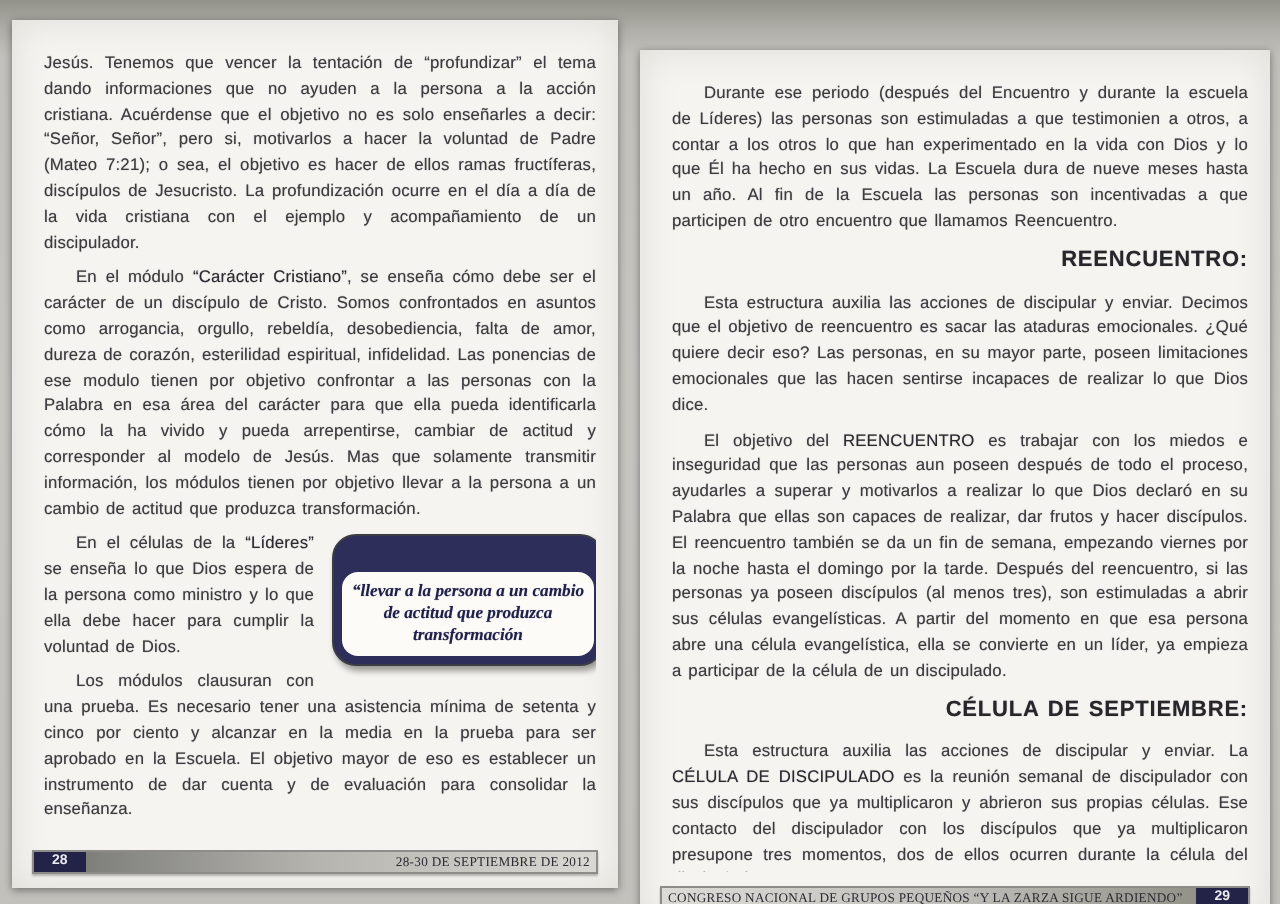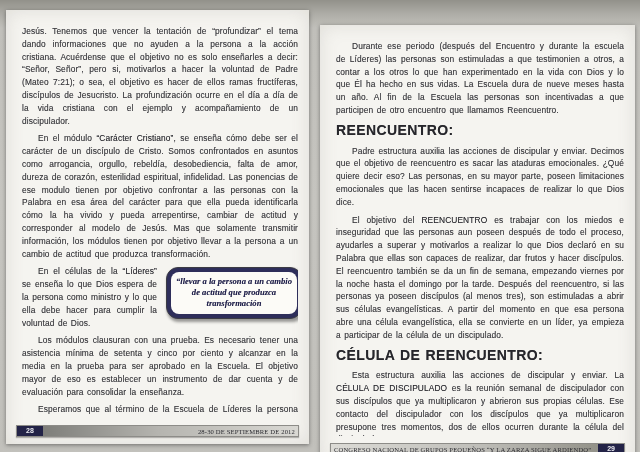--- a/index.html
+++ b/index.html
@@ -22,33 +22,33 @@
   .page-content{
     position:absolute;top:15px;left:16px;right:11px;bottom:26px;overflow:hidden;
     color:#3c3c40;font-size:8.4px;line-height:12.8px;text-align:justify;
     letter-spacing:.1px;word-spacing:1px;
     text-shadow:0 0 .5px rgba(70,70,74,.55);
   }
   p.para{margin:0 0 5px 0;}
   p.indent{text-indent:16px;}
   .bold{font-weight:normal;color:#2a2a30;}
   .heading{
-    text-align:left;font-weight:bold;font-size:14px;letter-spacing:.4px;
+    text-align:right;font-weight:bold;font-size:11px;letter-spacing:.4px;
     color:#26262b;margin:7px 0 8px 0;text-indent:0;
   }
   .callout{
     float:right;width:126px;margin:2px -4px 4px 9px;
     background:#2e2e5a;border:1px solid #3c3c44;border-radius:12px;padding:4px;
     box-shadow:1.5px 2.5px 3px rgba(0,0,0,.38);
   }
   .callout-inner{
     display:block;background:#fcfbf7;border-radius:8px;padding:4px 4px 5px;
     font-family:"Liberation Serif",serif;font-weight:bold;font-style:italic;
     font-size:8.6px;line-height:10.8px;color:#1f1f4e;text-align:center;
-    text-indent:0;letter-spacing:0;word-spacing:0;
+    text-indent:0;letter-spacing:0;word-spacing:0;margin-top:14px;
   }
   .footer{
     position:absolute;left:10px;right:10px;bottom:7px;height:10px;
     display:flex;align-items:stretch;border:1px solid #8d8c88;
     box-shadow:0 1px 1px rgba(0,0,0,.25);background:#cfceC9;
   }
   .pagenum{
     background:#232347;color:#e9e9f0;font-size:7px;line-height:10px;
     padding:0 9px;font-weight:bold;text-align:center;
   }
@@ -80,23 +80,23 @@
       <span class="footer-bar bar-left">
           <span class="footer-text">28-30 DE SEPTIEMBRE DE 2012</span>
         </span>
     </div>
   </div>
 
   <div class="page page-right">
     <div class="page-content">
         <p class="para indent"><span>Durante ese periodo (después del Encuentro y durante la escuela de Líderes) las personas son estimuladas a que testimonien a otros, a contar a los otros lo que han experimentado en la vida con Dios y lo que Él ha hecho en sus vidas. La Escuela dura de nueve meses hasta un año. Al fin de la Escuela las personas son incentivadas a que participen de otro encuentro que llamamos Reencuentro.</span></p>
         <div class="heading">REENCUENTRO:</div>
-        <p class="para indent"><span>Padre estructura auxilia las acciones de discipular y enviar. Decimos que el objetivo de reencuentro es sacar las ataduras emocionales. ¿Qué quiere decir eso? Las personas, en su mayor parte, poseen limitaciones emocionales que las hacen sentirse incapaces de realizar lo que Dios dice.</span></p>
+        <p class="para indent"><span>Esta estructura auxilia las acciones de discipular y enviar. Decimos que el objetivo de reencuentro es sacar las ataduras emocionales. ¿Qué quiere decir eso? Las personas, en su mayor parte, poseen limitaciones emocionales que las hacen sentirse incapaces de realizar lo que Dios dice.</span></p>
         <p class="para indent"><span>El objetivo del </span><span class="bold">REENCUENTRO</span><span> es trabajar con los miedos e inseguridad que las personas aun poseen después de todo el proceso, ayudarles a superar y motivarlos a realizar lo que Dios declaró en su Palabra que ellas son capaces de realizar, dar frutos y hacer discípulos. El reencuentro también se da un fin de semana, empezando viernes por la noche hasta el domingo por la tarde. Después del reencuentro, si las personas ya poseen discípulos (al menos tres), son estimuladas a abrir sus células evangelísticas. A partir del momento en que esa persona abre una célula evangelística, ella se convierte en un líder, ya empieza a participar de la célula de un discipulado.</span></p>
-        <div class="heading">CÉLULA DE REENCUENTRO:</div>
+        <div class="heading">CÉLULA DE SEPTIEMBRE:</div>
         <p class="para indent"><span>Esta estructura auxilia las acciones de discipular y enviar. La </span><span class="bold">CÉLULA DE DISCIPULADO</span><span> es la reunión semanal de discipulador con sus discípulos que ya multiplicaron y abrieron sus propias células. Ese contacto del discipulador con los discípulos que ya multiplicaron presupone tres momentos, dos de ellos ocurren durante la célula del discipulado, que son:</span></p>
       </div>
     <div class="footer">
       <span class="footer-bar bar-right">
           <span class="footer-text">CONGRESO NACIONAL DE GRUPOS PEQUEÑOS “Y LA ZARZA SIGUE ARDIENDO”</span>
         </span>
       <span class="pagenum">29</span>
     </div>
   </div>
 

